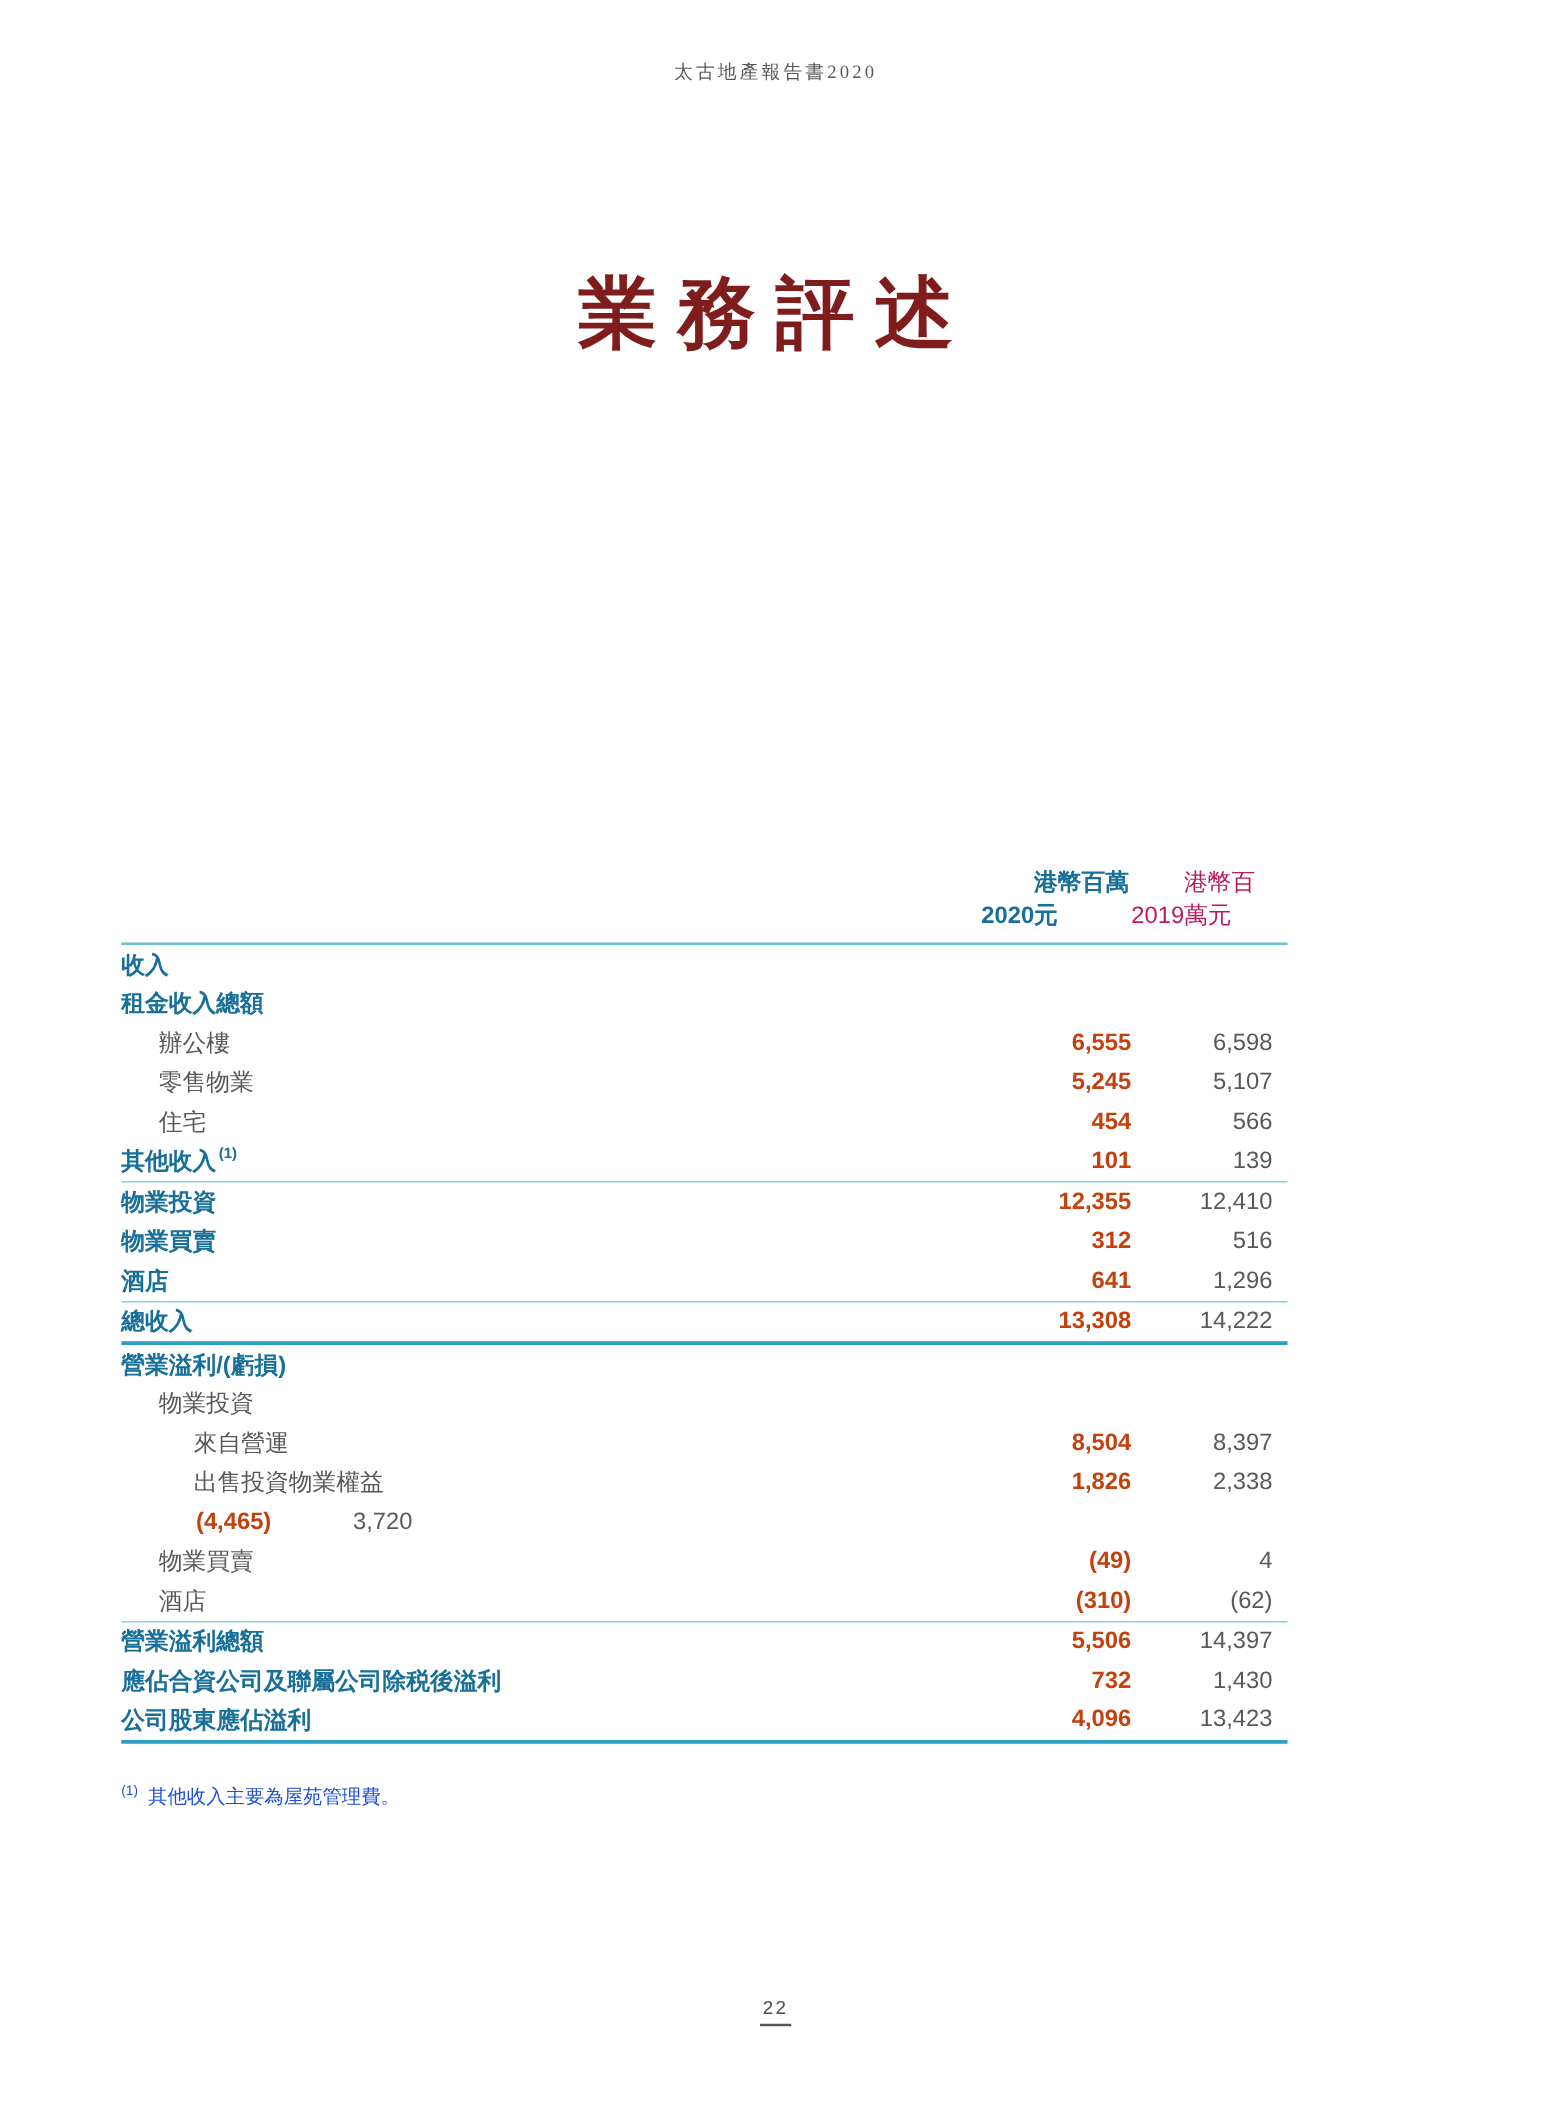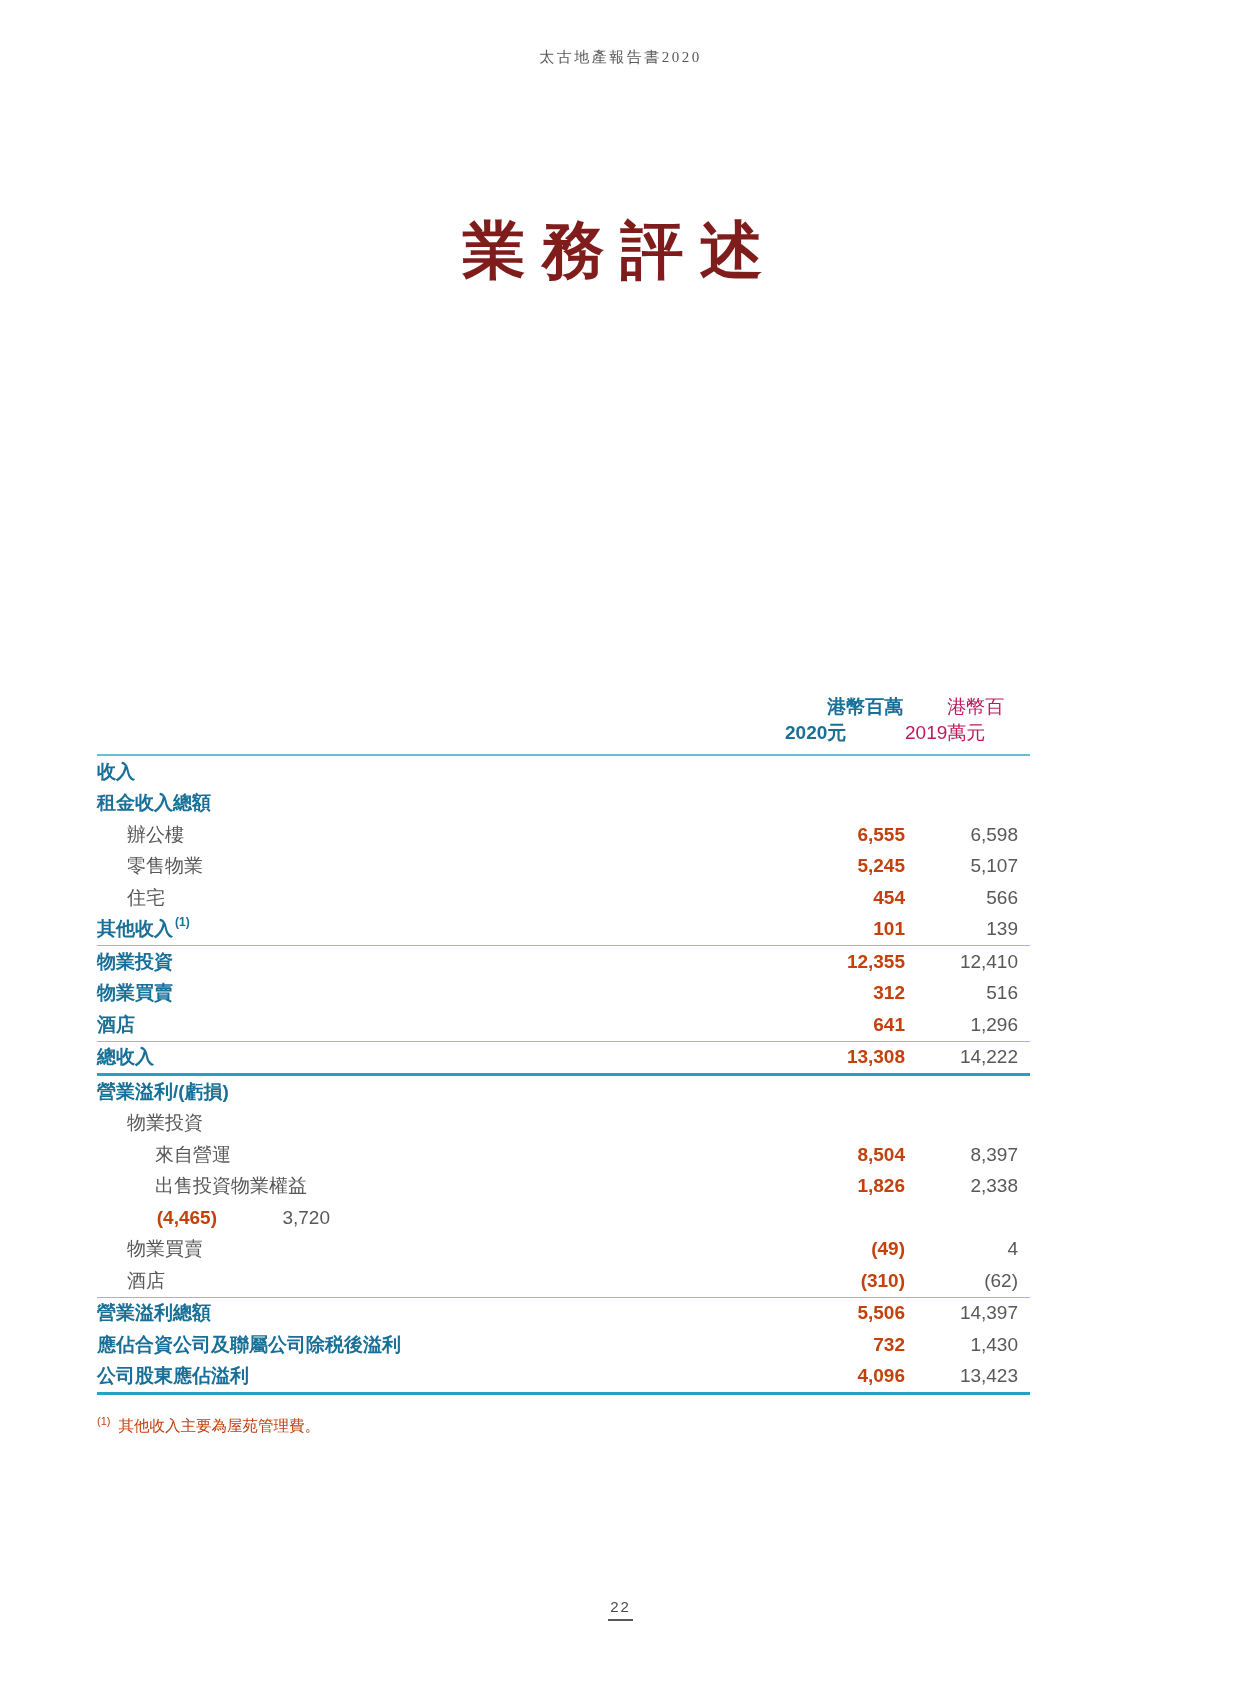--- a/index.html
+++ b/index.html
@@ -27,21 +27,21 @@
   .trow{display:flex;align-items:center;height:31.5px;font-size:19px;}
   .trow .lbl{flex:1;color:#58585A;}
   .trow.sec .lbl{color:#186F97;font-weight:700;}
   .trow.ind1 .lbl{padding-left:30px;}
   .trow.ind2 .lbl{padding-left:58px;}
   .trow .lbl sup{font-size:12px;position:relative;top:-2px;margin-left:2px;vertical-align:super;}
   .cell.v20{width:120px;text-align:right;color:#c2410c;font-weight:700;white-space:nowrap;}
   .cell.v19{width:125px;text-align:right;padding-right:12px;box-sizing:border-box;color:#58585A;white-space:nowrap;}
   .trow.line-thin{border-bottom:1.5px solid #7CC4D8;}
   .trow.line-thick{border-bottom:3px solid #2D9EC3;}
-  .footnote{margin-top:20px;font-size:15.5px;color:#c2410c;}
+  .footnote{margin-top:32px;font-size:15.5px;color:#1d4ed8;}
   .footnote sup{font-size:11px;vertical-align:super;margin-right:8px;}
   .page-number{position:absolute;top:1598px;left:0;width:100%;text-align:center;}
   .page-number span{
     display:inline-block;font-size:15px;letter-spacing:2px;color:#4a4a4c;
     border-bottom:2px solid #58585A;padding:0 2px 4px 2px;
   }
 </style>
 </head>
 <body>
 

